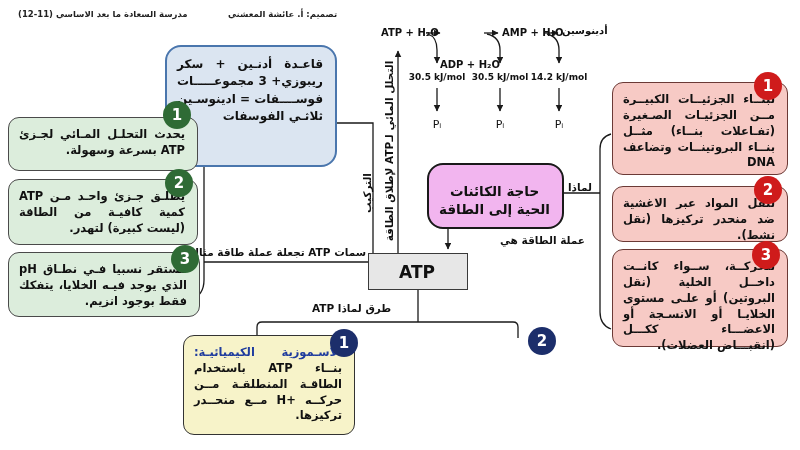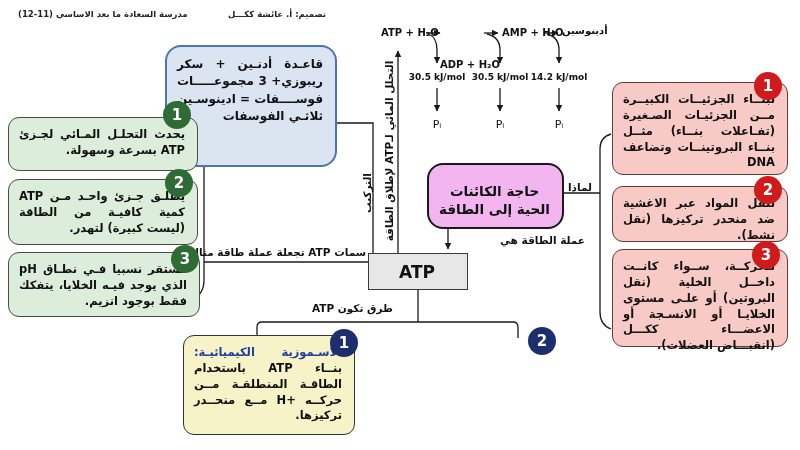--- a/index.html
+++ b/index.html
@@ -69,21 +69,21 @@
 
       <path d="M 564 193 H 600"></path>
       <path d="M 611 134 Q 600 137 600 149 V 312 Q 600 325 611 329"></path>
 
       <path d="M 418 290 V 322"></path>
       <path d="M 257 337 V 327 Q 257 322 262 322 H 513 Q 518 322 518 327 V 338"></path>
     </g>
   </svg>
 
   <div class="abs hdr" style="left:18px;top:9px;" dir="rtl">مدرسة السعادة ما بعد الاساسي (11-12)</div>
-  <div class="abs hdr" style="left:228px;top:9px;" dir="rtl">تصميم: أ. عائشة ككـــل</div>
+  <div class="abs hdr" style="left:228px;top:9px;" dir="rtl">تصميم: أ. عائشة المعشني</div>
 
   <span class="abs chaintxt" style="left:381px;top:27px;">ATP + H₂O</span>
   <span class="abs chaintxt" style="left:440px;top:27px;margin-top:32px;">ADP + H₂O</span>
   <span class="abs chaintxt" style="left:502px;top:27px;">AMP + H₂O</span>
   <span class="abs chaintxt" style="left:562px;top:25px;" dir="rtl">أدينوسين</span>
   <span class="abs kj" style="left:437px;top:72px;">30.5 kJ/mol</span>
   <span class="abs kj" style="left:500px;top:72px;">30.5 kJ/mol</span>
   <span class="abs kj" style="left:559px;top:72px;">14.2 kJ/mol</span>
   <span class="abs pi" style="left:437px;top:118px;">Pᵢ</span>
   <span class="abs pi" style="left:500px;top:118px;">Pᵢ</span>
@@ -131,21 +131,21 @@
   <div class="box salmon z2" style="left:612px;top:186px;width:176px;height:56px;">
     <p>لنقل المواد عبر الاغشية ضد منحدر تركيزها (نقل نشط).</p>
   </div>
   <span class="badge b-red" style="left:754px;top:176px;">2</span>
 
   <div class="box salmon z2" style="left:612px;top:249px;width:176px;height:98px;">
     <p>للحركــة، ســواء كانــت داخــل الخلية (نقل البروتين) أو علـى مستوى الخلايـا أو الانسـجة أو الاعضـــاء ككـــل (انقبـــاض العضلات).</p>
   </div>
   <span class="badge b-red" style="left:752px;top:241px;">3</span>
 
-  <span class="abs lbl" style="left:312px;top:302px;" dir="rtl">طرق تكون ATP</span>
+  <span class="abs lbl" style="left:312px;top:302px;" dir="rtl">طرق لماذا ATP</span>
 
   <div class="box yellow z2" style="left:183px;top:335px;width:172px;height:100px;">
     <p dir="rtl">
       <span class="titleblue">الاسـموزية الكيميائيـة:</span>
       <span>بنــاء ATP باستخدام الطاقـة المنطلقـة مــن حركــه +H مــع منحــدر تركيزها.</span>
     </p>
   </div>
   <span class="badge b-navy" style="left:330px;top:329px;">1</span>
 
   <span class="badge b-navy" style="left:528px;top:327px;">2</span>

